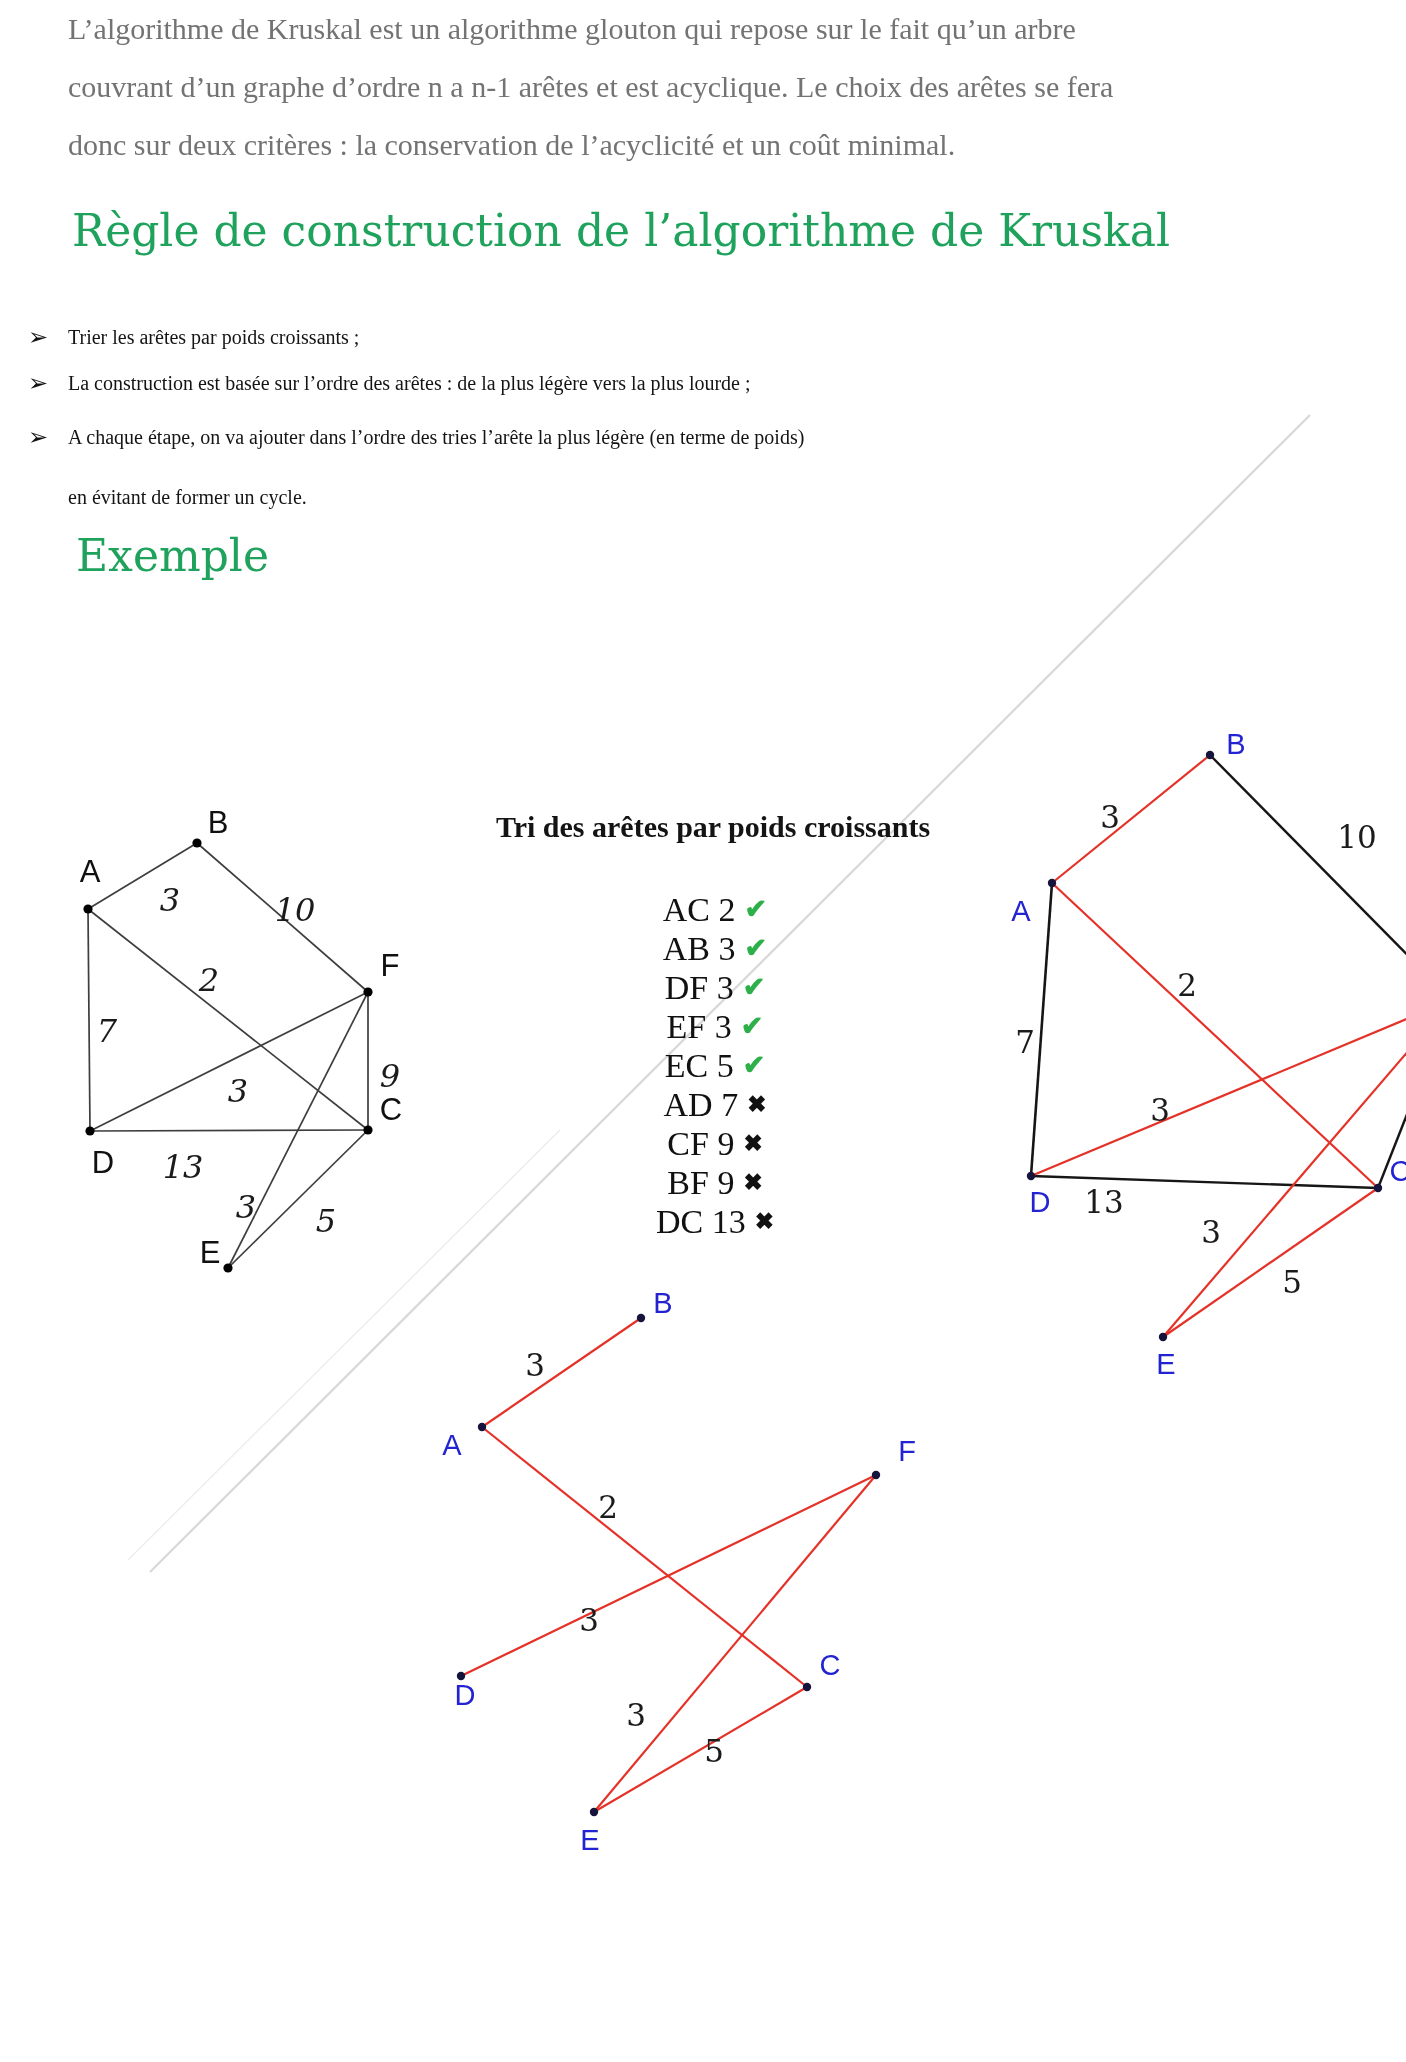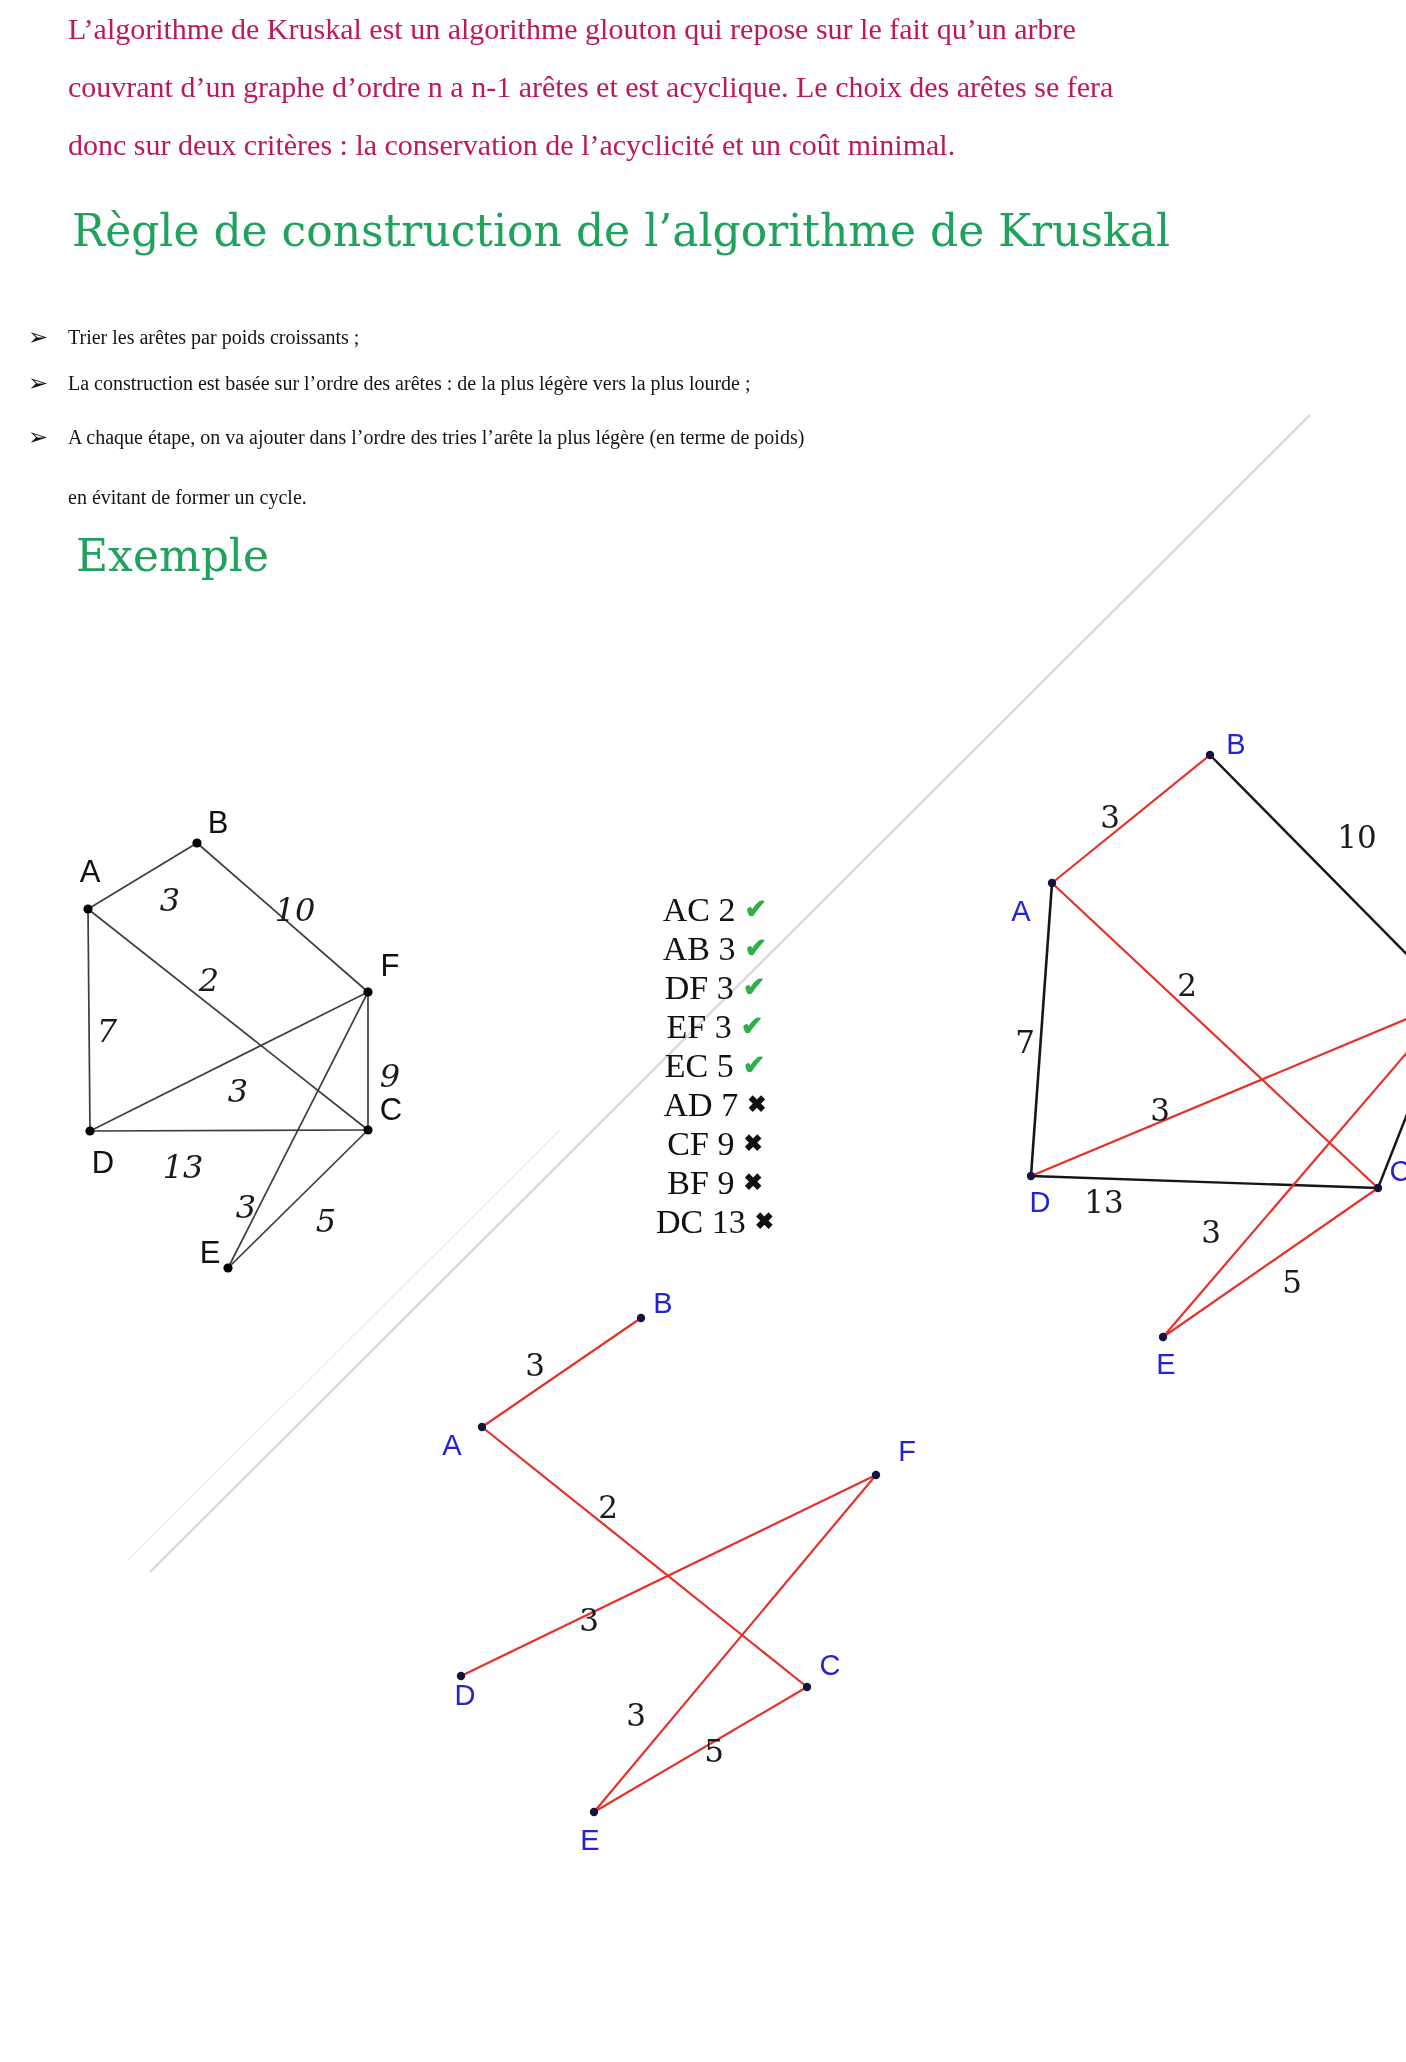--- a/index.html
+++ b/index.html
@@ -1,19 +1,19 @@
 <!DOCTYPE html>
 <html><head>
 <meta charset="utf-8">
 <style>
   html,body{margin:0;padding:0;background:#ffffff;}
   .page{position:relative;width:1406px;height:2062px;background:#ffffff;overflow:hidden;
         font-family:"Liberation Serif",serif;color:#141414;}
   #graphs-svg{position:absolute;left:0;top:0;}
-  .textblock{position:absolute;white-space:pre;font-size:30px;color:#be185d;}
+  .textblock{position:absolute;white-space:pre;font-size:30px;color:#737373;}
   .intro{left:68px;top:0;line-height:58px;}
   .script-heading{position:absolute;font-family:"DejaVu Serif",serif;
         font-weight:normal;color:#1fa25c;margin:0;white-space:pre;}
   .rule-heading{left:72px;top:202px;font-size:44px;line-height:58px;}
   .example-heading{left:76px;top:528px;font-size:44px;line-height:56px;}
   .bullet{position:absolute;left:28px;display:flex;align-items:flex-start;}
   .bullet .arrow{font-family:"DejaVu Sans",sans-serif;font-size:24px;line-height:60px;
         color:#111;width:40px;flex:0 0 40px;}
   .bullet .btext{white-space:pre;font-size:20px;line-height:60px;}
   .bullet1{top:307px;} .bullet2{top:353px;} .bullet3{top:407px;}
@@ -141,20 +141,21 @@
   </div>
   <div class="bullet bullet3">
     <span class="arrow">➢</span>
     <span class="btext">A chaque étape, on va ajouter dans l’ordre des tries l’arête la plus légère (en terme de poids)
 en évitant de former un cycle.</span>
   </div>
 
   <h2 class="script-heading example-heading">Exemple</h2>
 
 
+  <div class="tri-heading">Tri des arêtes par poids croissants</div>
 
   <div class="edge-list" id="edge-list">
       <div class="edge-row">
         <span class="edge-label">AC 2</span>
         <span class="mark accept">✔</span>
       </div>
       <div class="edge-row">
         <span class="edge-label">AB 3</span>
         <span class="mark accept">✔</span>
       </div>

